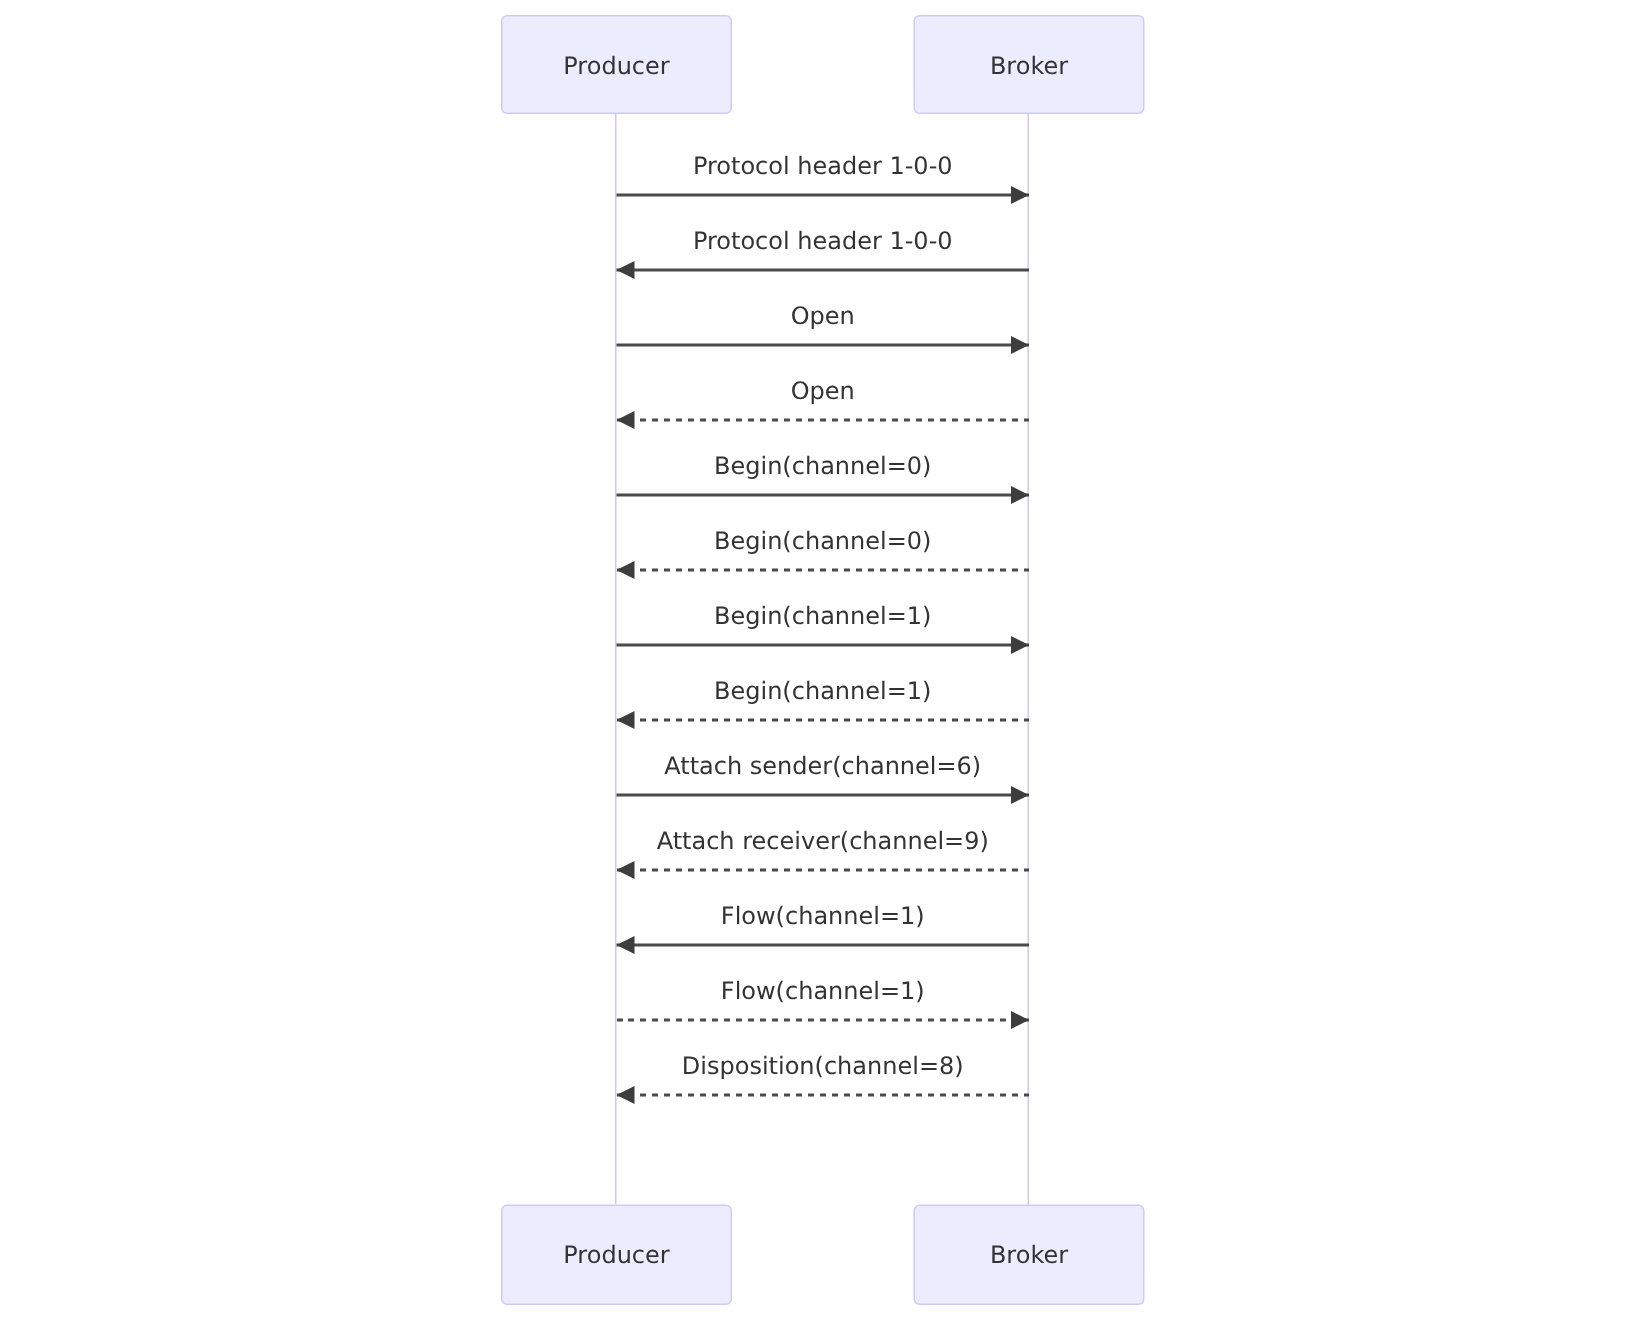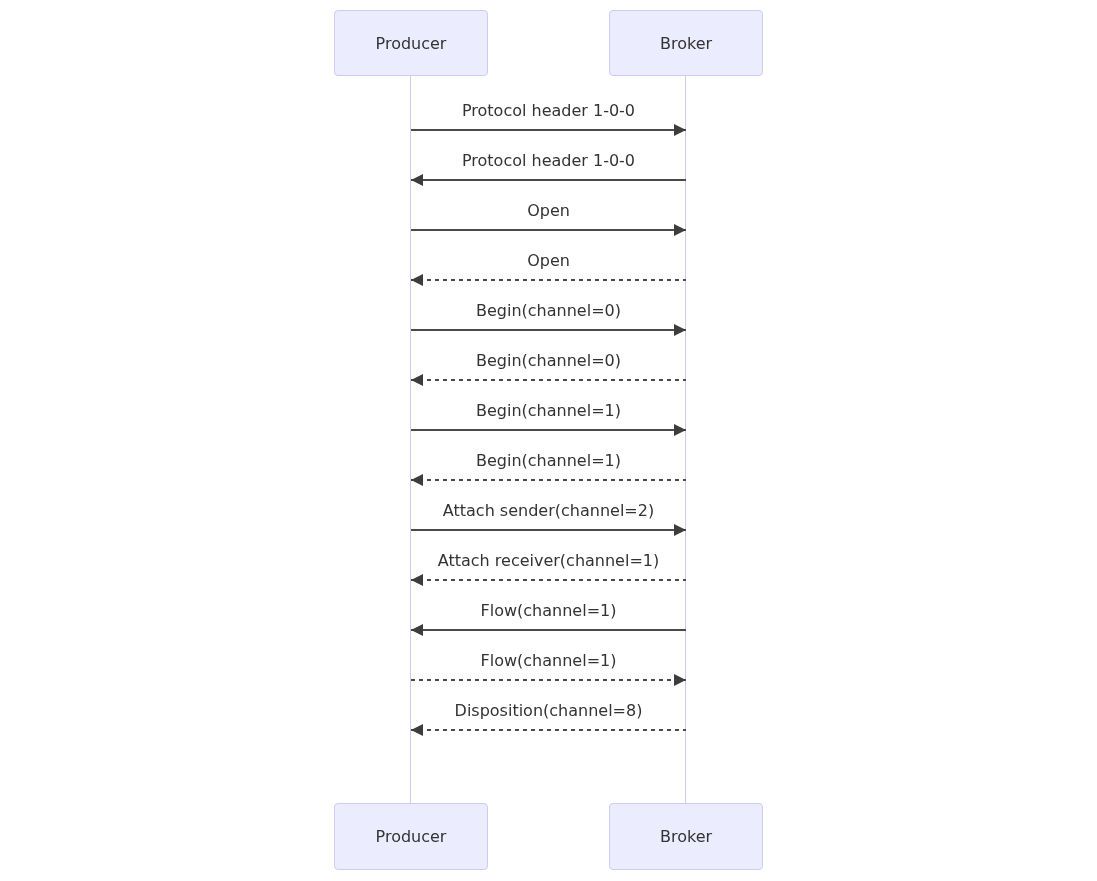--- a/index.html
+++ b/index.html
@@ -152,27 +152,27 @@
       <span class="arrowhead"></span>
     </div>
   </div>
       <div class="message dir-left style-dashed">
     <div class="msg-label">Begin(channel=1)</div>
     <div class="msg-line">
       <span class="arrowhead"></span>
     </div>
   </div>
       <div class="message dir-right style-solid">
-    <div class="msg-label">Attach sender(channel=2)</div>
-    <div class="msg-line">
-      <span class="arrowhead"></span>
-    </div>
-  </div>
-      <div class="message dir-left style-dashed">
-    <div class="msg-label">Attach receiver(channel=1)</div>
+    <div class="msg-label">Attach sender(channel=6)</div>
+    <div class="msg-line">
+      <span class="arrowhead"></span>
+    </div>
+  </div>
+      <div class="message dir-left style-dashed">
+    <div class="msg-label">Attach receiver(channel=9)</div>
     <div class="msg-line">
       <span class="arrowhead"></span>
     </div>
   </div>
       <div class="message dir-left style-solid">
     <div class="msg-label">Flow(channel=1)</div>
     <div class="msg-line">
       <span class="arrowhead"></span>
     </div>
   </div>

